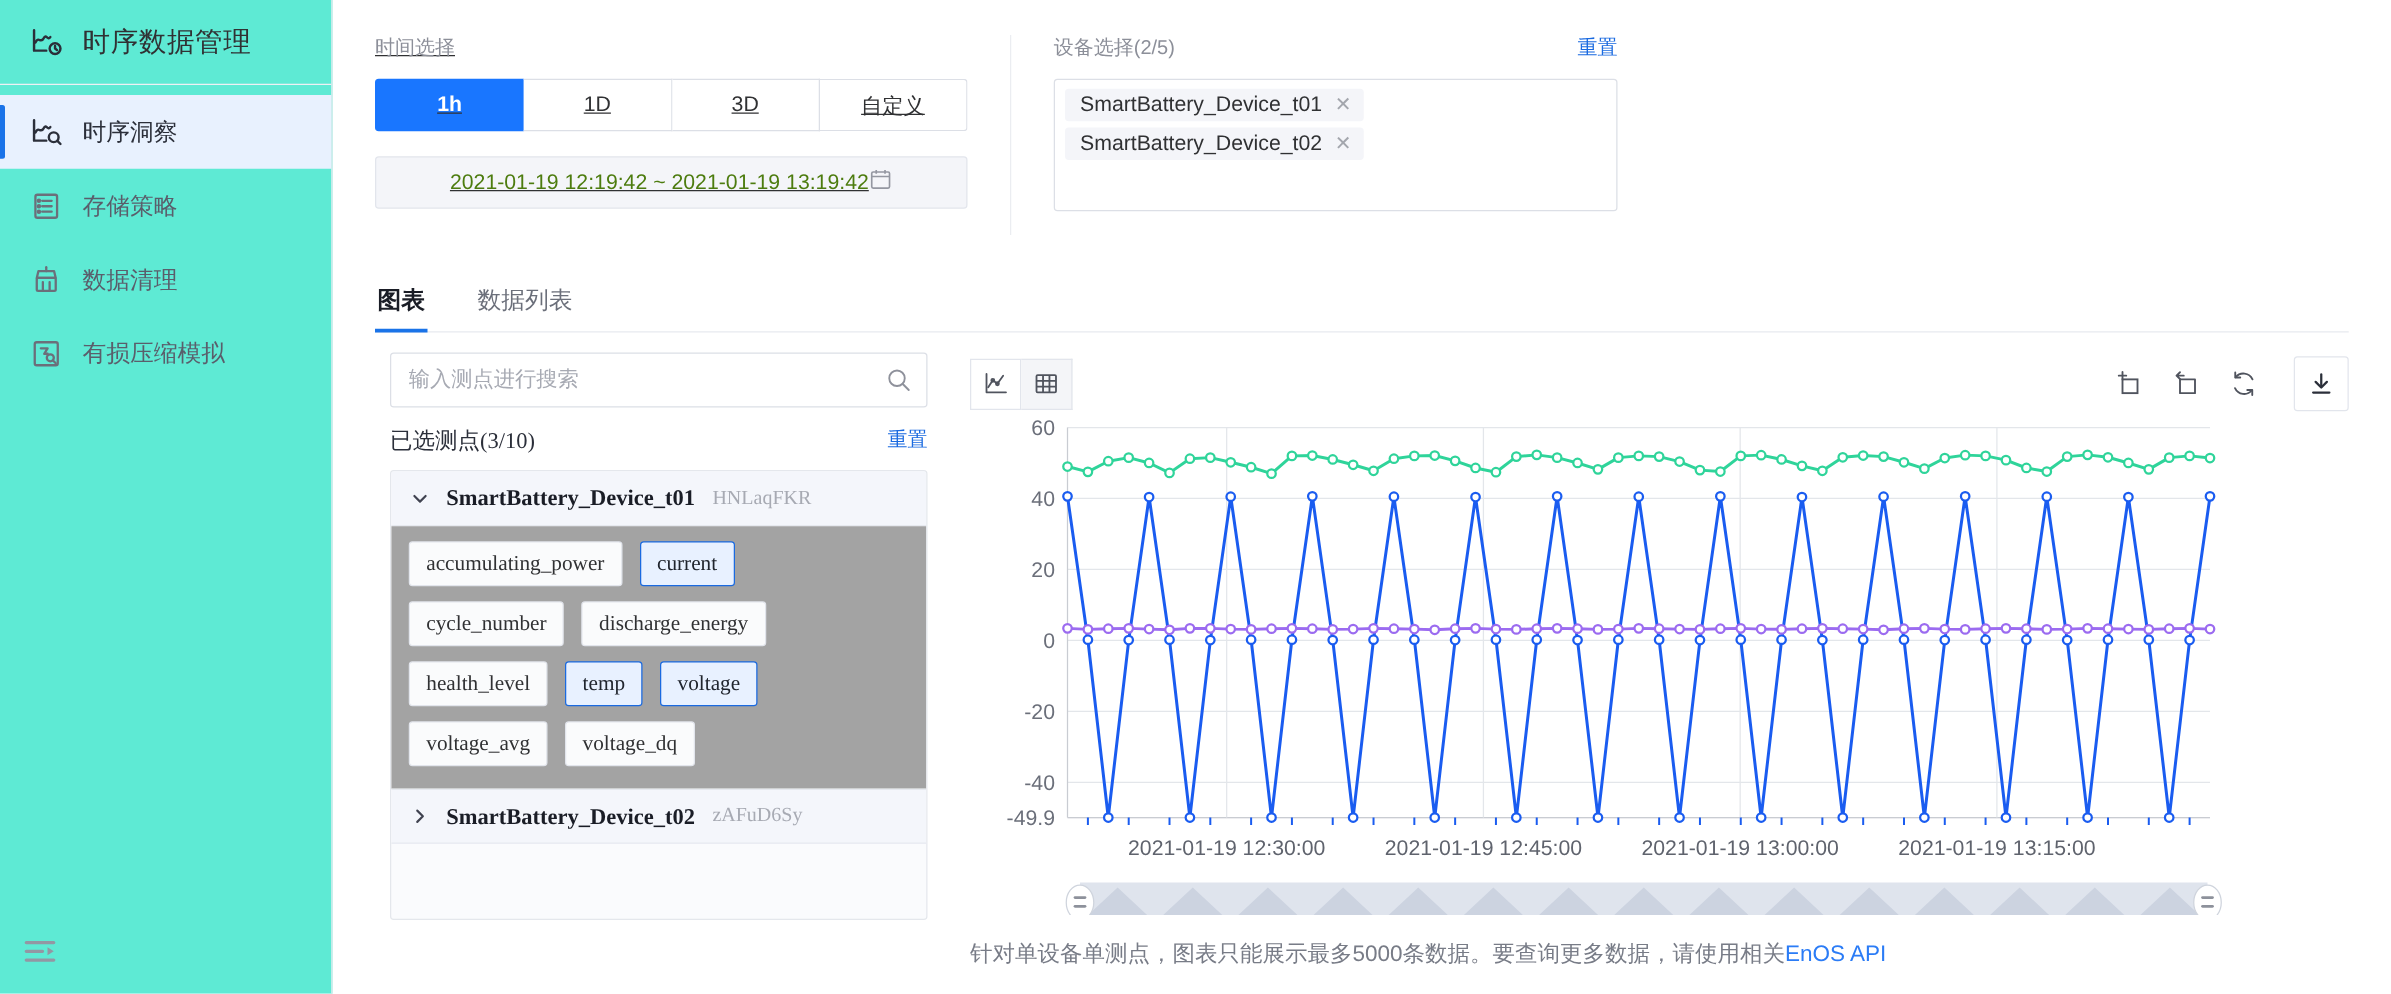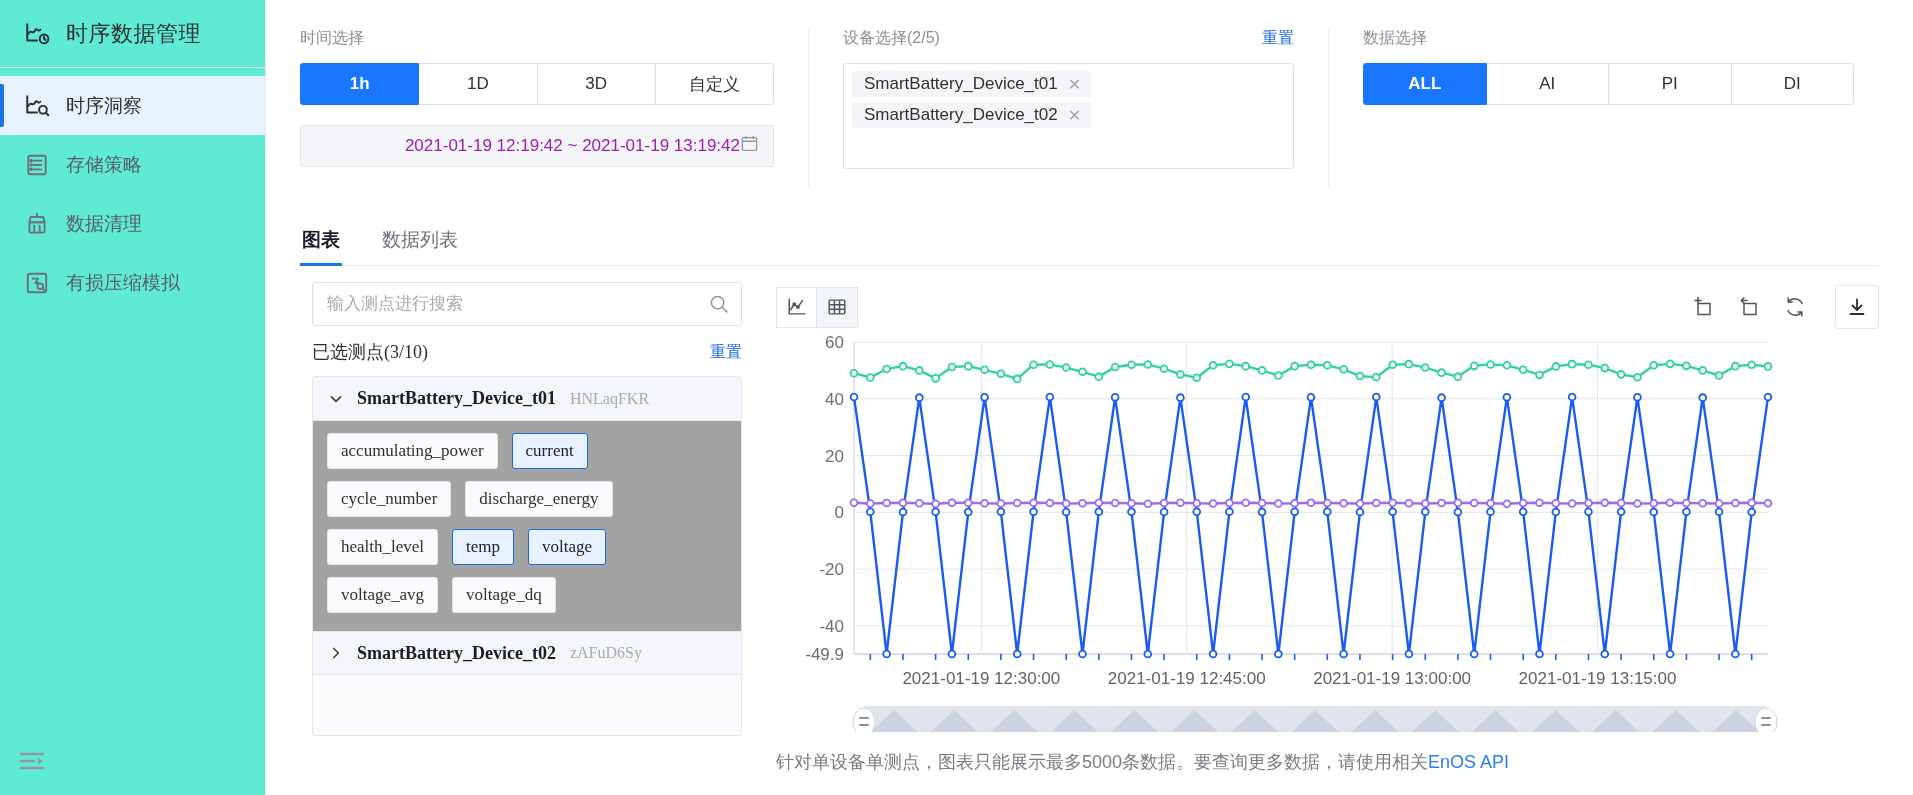--- a/index.html
+++ b/index.html
@@ -55,21 +55,21 @@
 
   
   .main { flex: 1; height: 795px; position: relative; overflow: hidden; }
 
   .filters {
     display: flex;
     padding: 28px 0 0 0;
     height: 205px;
   }
   .filter-col { padding: 0 34px; position: relative; }
-  .filter-col.time { width: 542px; }
+  .filter-col.time { width: 542px; text-decoration: underline; }
   .filter-col.device { width: 520px; border-left: 1px solid #ebedf1; height: 160px;}
   .filter-col.datatype { width: 560px; border-left: 1px solid #ebedf1; height: 160px;}
   .filter-label {
     font-size: 16px; color: #8c8f99; margin-bottom: 14px;
     display: flex; align-items: center; justify-content: space-between;
   }
   .reset-link { color: #1a6ae0; font-size: 16px; cursor: pointer; }
 
   .seg-group { display: flex; width: 100%; }
   .seg {
@@ -83,23 +83,23 @@
   .seg:first-child { border-left: 1px solid #dcdfe6; border-radius: 3px 0 0 3px; }
   .seg:last-child { border-radius: 0 3px 3px 0; }
   .seg.active {
     background: #1976ff; border-color: #1976ff; color: #fff; font-weight: 600;
   }
 
   .date-input {
     margin-top: 20px;
     height: 42px; width: 100%;
     background: #f4f5f9; border: 1px solid #e2e5ec; border-radius: 3px;
-    display: flex; align-items: center; justify-content: flex-end;
+    display: flex; align-items: center; justify-content: center;
     padding: 0 14px;
-    font-size: 17px; color: #a21caf; cursor: pointer;
+    font-size: 17px; color: #4d7c0f; cursor: pointer;
   }
 
   .device-box {
     border: 1px solid #dcdfe6; border-radius: 3px;
     height: 106px; padding: 7px 8px;
     overflow: hidden; background: #fff;
   }
   .device-tag {
     display: inline-flex; align-items: center; gap: 10px;
     background: #f4f5f9;
@@ -330,31 +330,20 @@
           </div>
           <div>
             <span class="device-tag">
               <span>SmartBattery_Device_t02</span>
               <span class="tag-x">✕</span>
             </span>
           </div>
         </div>
       </div>
 
-      <div class="filter-col datatype">
-        <div class="filter-label">
-          <span>数据选择</span>
-        </div>
-        <div class="seg-group">
-          <div class="seg active">ALL</div>
-          <div class="seg">AI</div>
-          <div class="seg">PI</div>
-          <div class="seg">DI</div>
-        </div>
-      </div>
     </div>
 
     <div class="tabs">
       <div class="tab active">图表</div>
       <div class="tab">数据列表</div>
     </div>
 
     <div class="content">
 
       <div class="left-pane">

